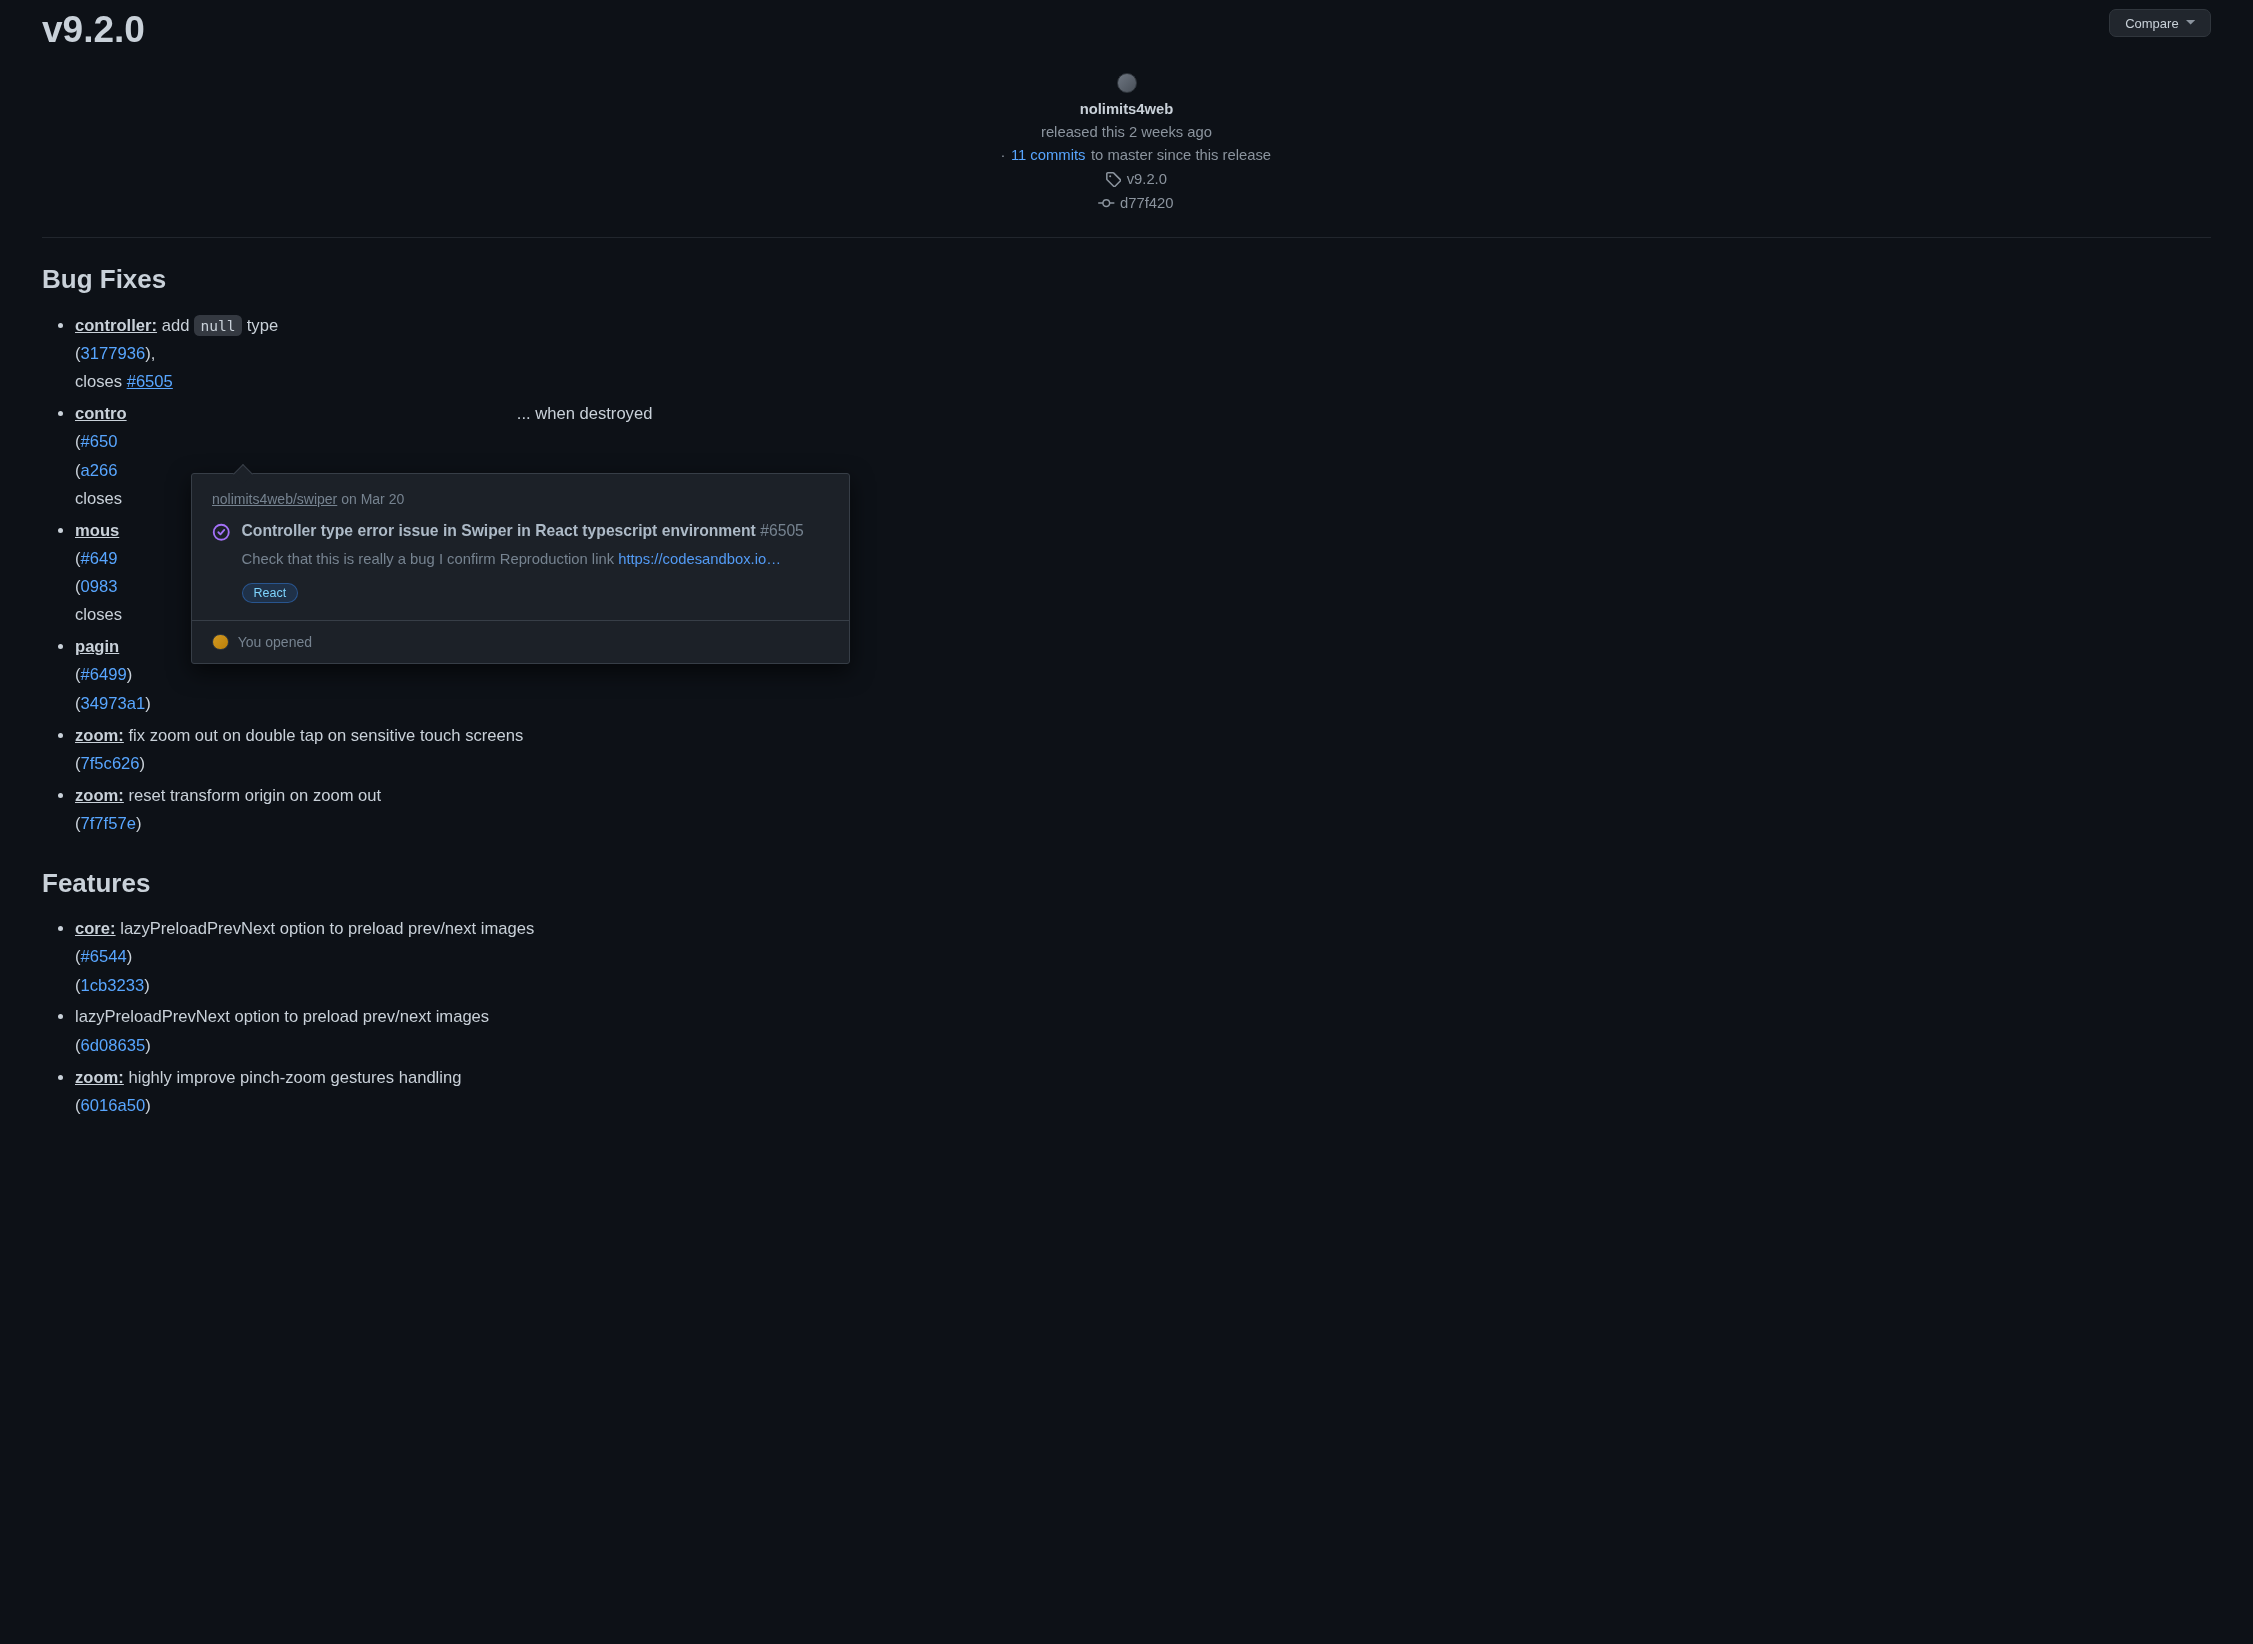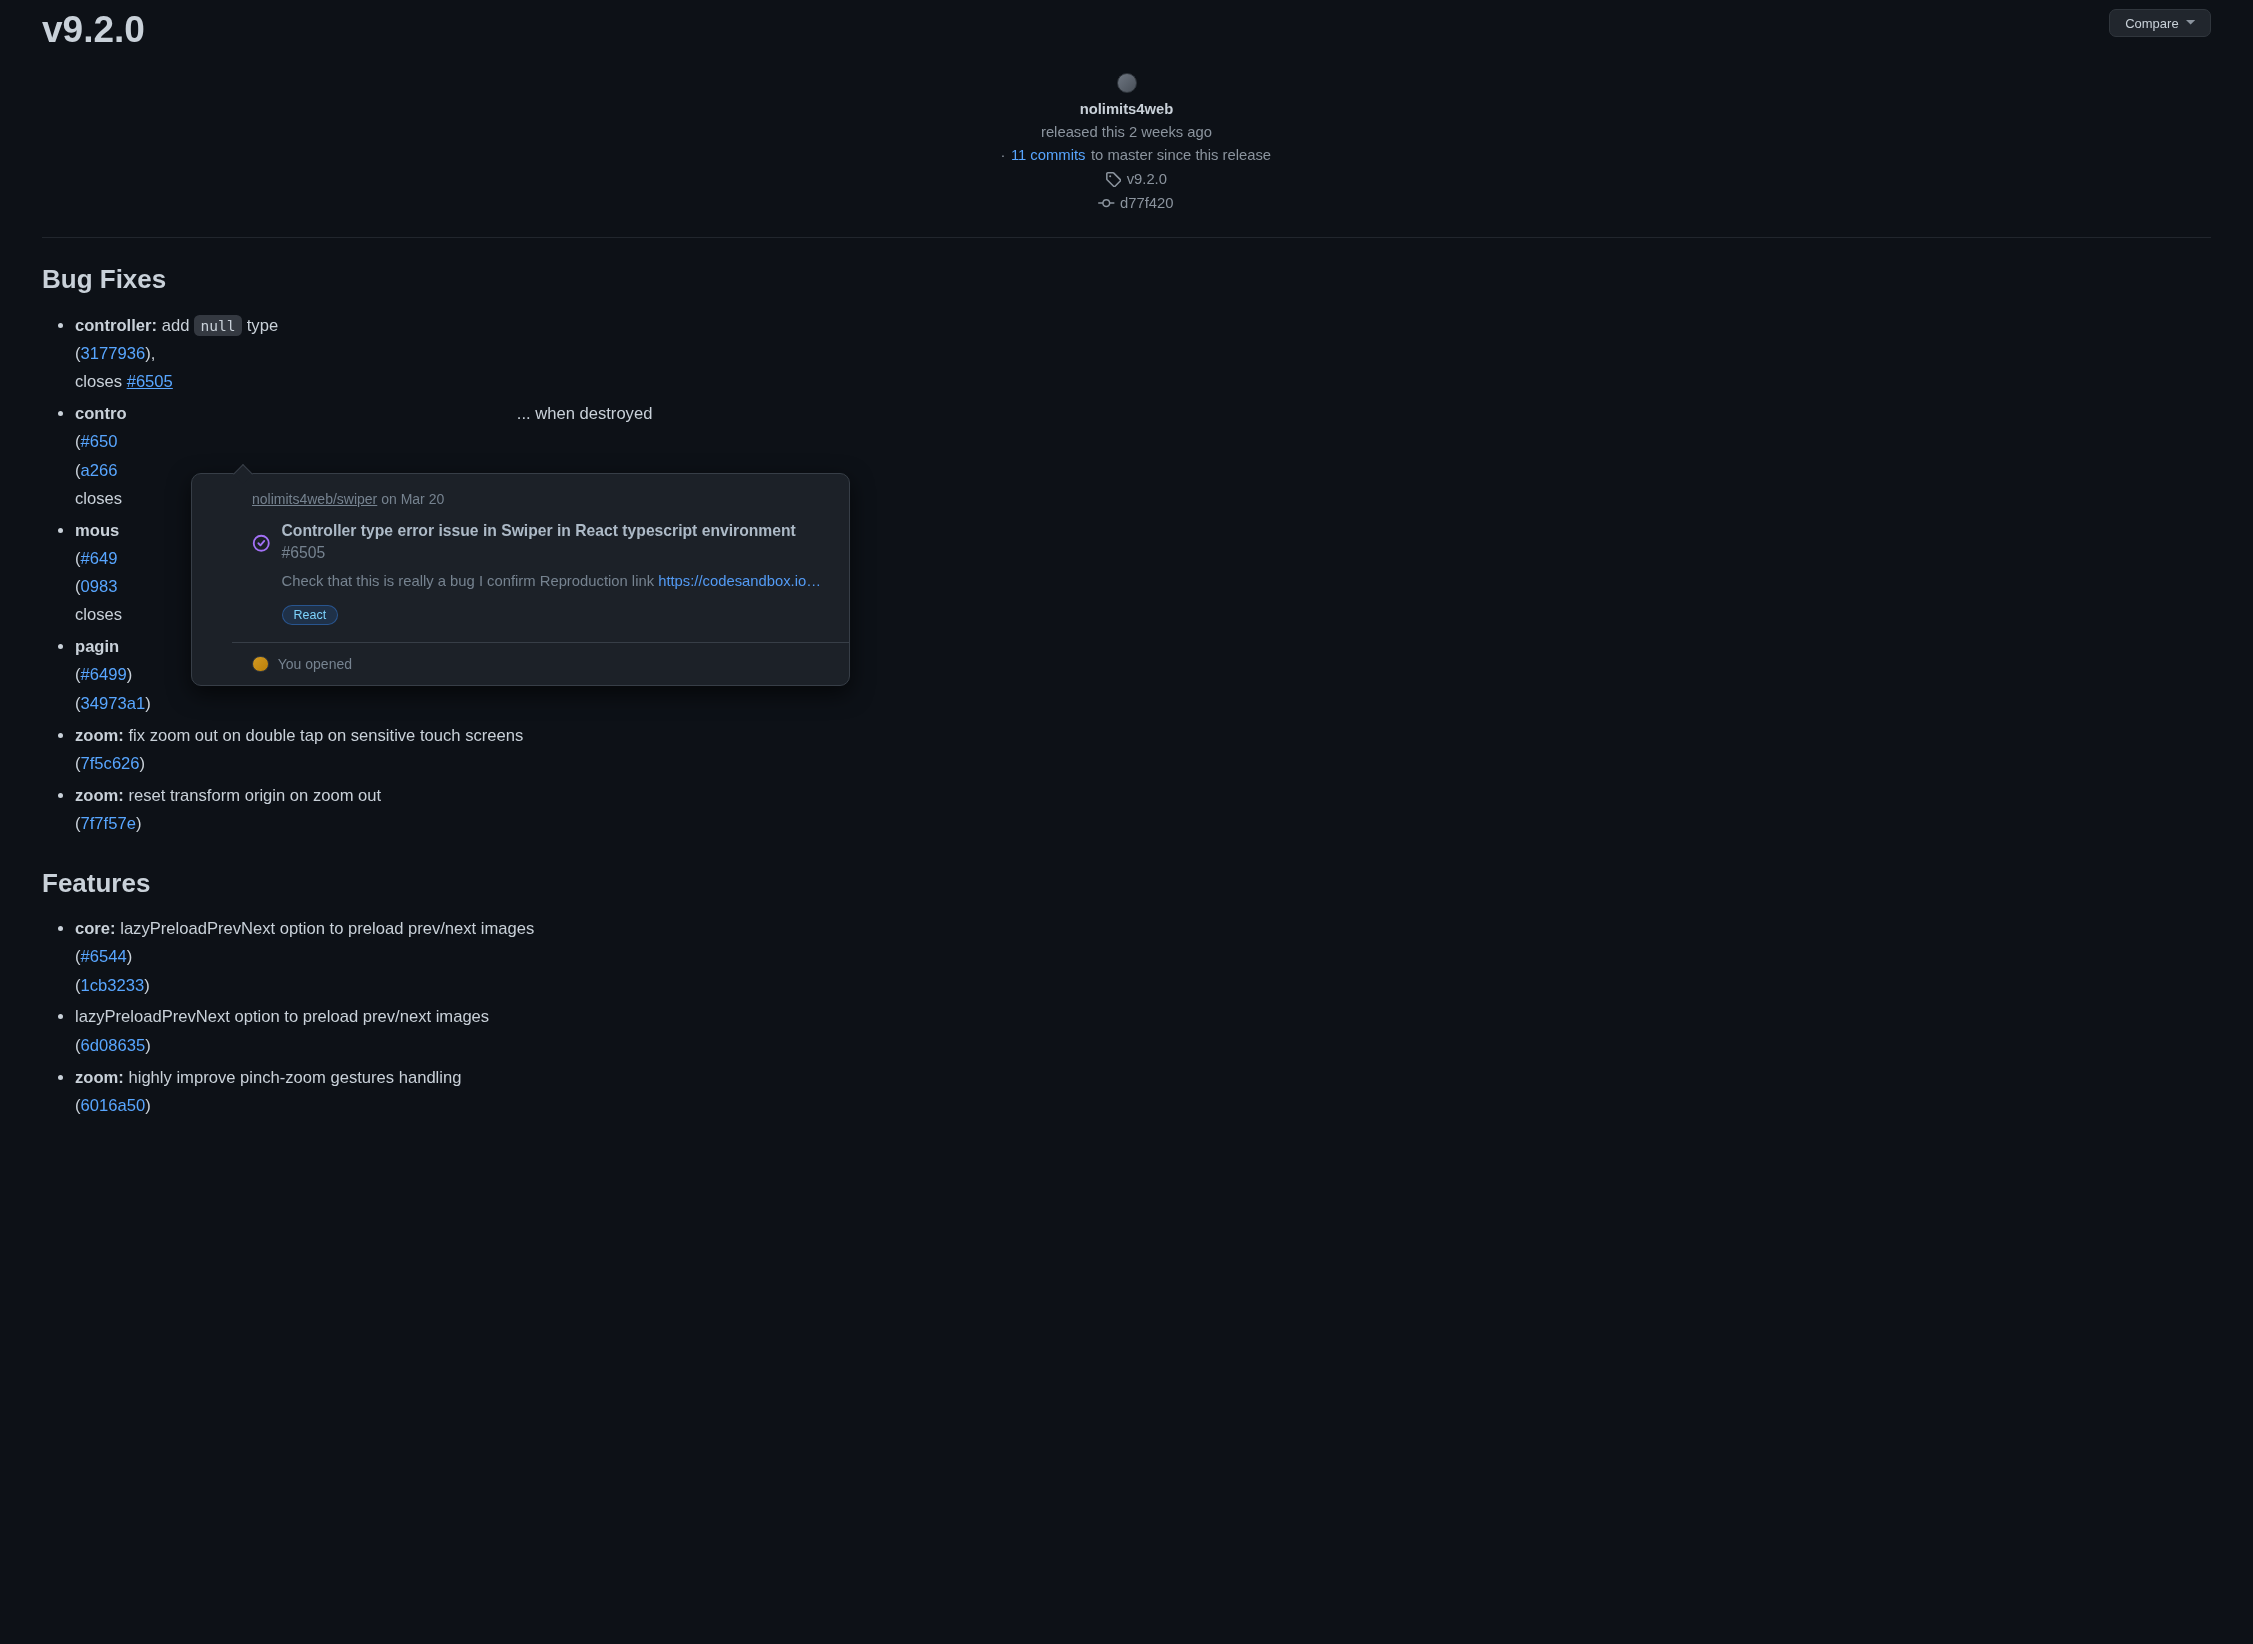--- a/index.html
+++ b/index.html
@@ -80,39 +80,38 @@
       list-style: disc;
       padding-left: 33px;
       margin-bottom: 29.5px;
     }
     ul.notes li {
       margin-bottom: 3.7px;
       line-height: 1.7;
       font-size: 16.6px;
       color: #c9d1d9;
     }
-    .strong { font-weight: 600; }
+    .strong { font-weight: 600; text-decoration: underline; }
     code.inline {
       background: #343941;
       padding: 1.8px 6.5px;
       border-radius: 5.5px;
       font-family: ui-monospace, SFMono-Regular, Menlo, monospace;
       font-size: 0.88em;
     }
     .popover {
       position: absolute;
       left: 191px;
       top: 473px;
       width: 659px;
       background: #1c2128;
       border: 0.9px solid #373e47;
-      border-radius: 10px;
+      border-radius: 3px;
       box-shadow: 0 7.4px 22px rgba(0,0,0,0.6);
       z-index: 100;
-      padding-left: 40px;
     }
     .popover::before {
       content: "";
       position: absolute;
       top: -7.4px;
       left: 44px;
       width: 13px;
       height: 13px;
       background: #1c2128;
       border-top: 0.9px solid #373e47;

